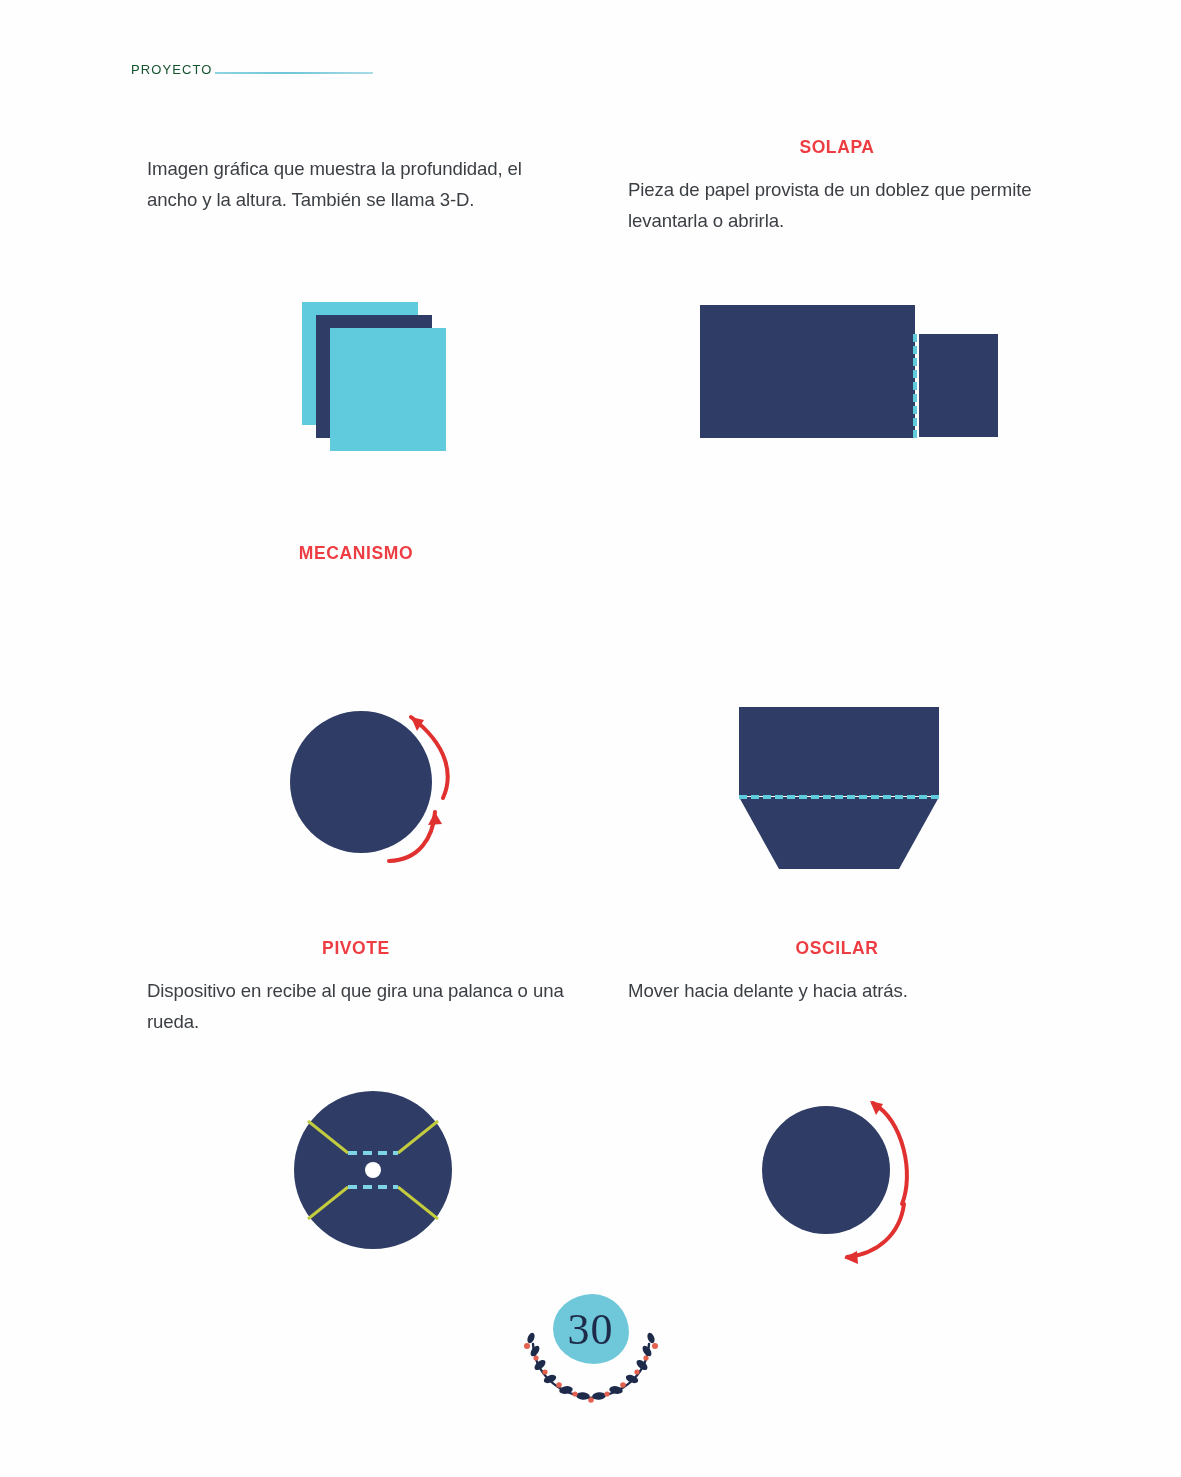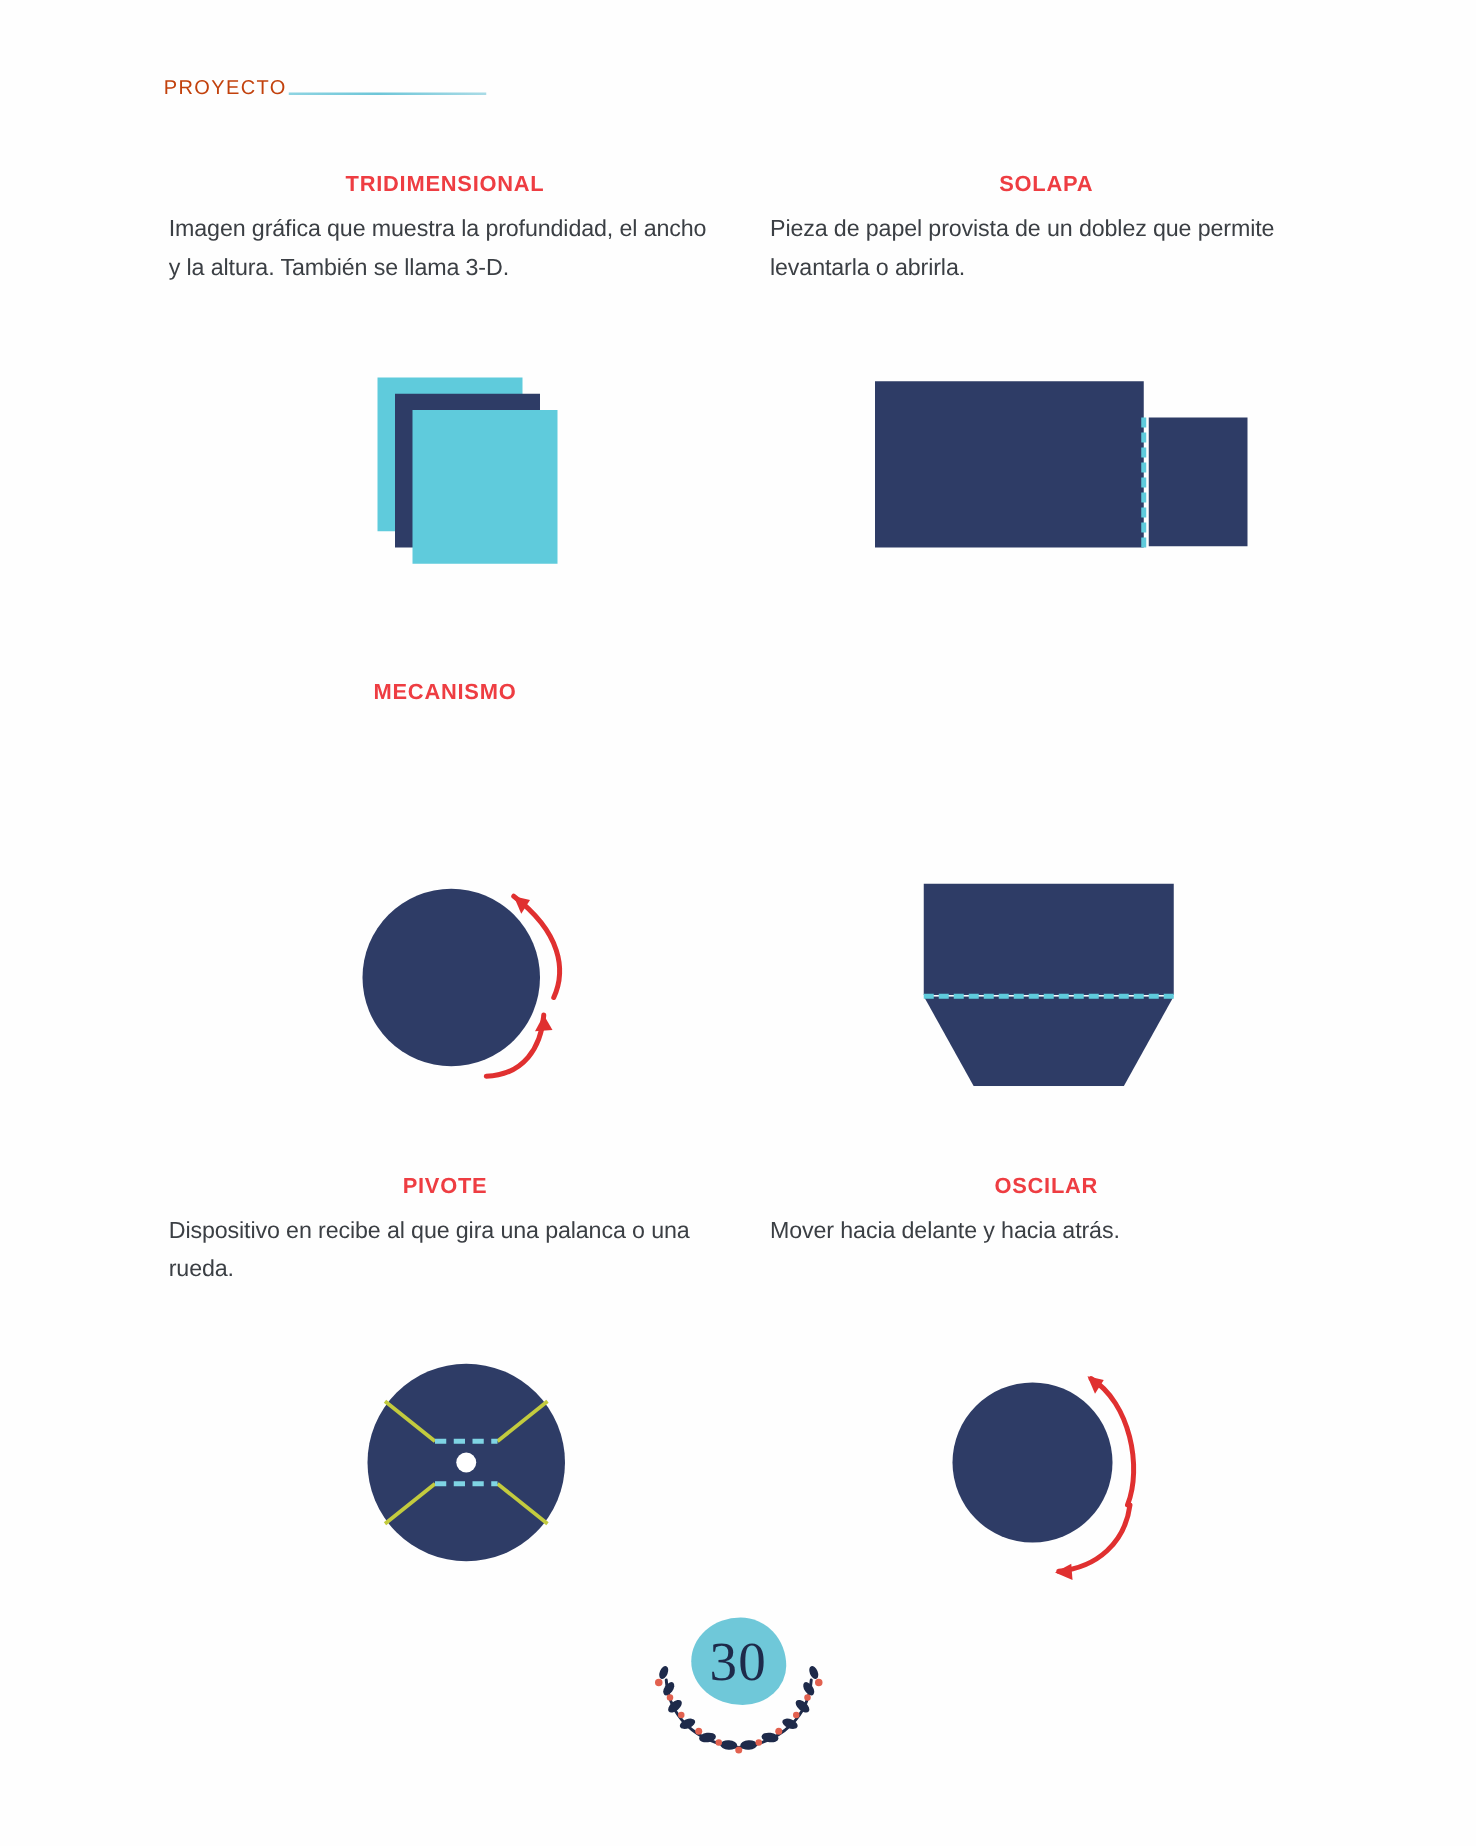--- a/index.html
+++ b/index.html
@@ -19,23 +19,23 @@
   
   .page-header {
     position: absolute;
     left: 131px;
     top: 62px;
     display: flex;
     align-items: center;
   }
   .page-header .label {
     font-family: "Liberation Sans", sans-serif;
-    font-size: 16px;
+    font-size: 13px;
     letter-spacing: 1.1px;
-    color: #c2410c;
+    color: #14532d;
     font-weight: 400;
     white-space: nowrap;
   }
   .page-header .rule {
     width: 158px;
     height: 2px;
     background: linear-gradient(to right, #8ed4e2 0%, #6ec6d8 45%, #a9dbe6 100%);
     margin-left: 2px;
     margin-top: 7px;
   }
@@ -62,21 +62,21 @@
     font-weight: bold;
     font-size: 17.5px;
     letter-spacing: 0.6px;
     margin: 0 0 9px 0;
   }
   .entry-body {
     color: #3b3f44;
     font-family: "Liberation Sans", sans-serif;
     font-size: 18.6px;
     line-height: 31px;
-    margin: 4px;
+    margin: 16px;
     text-align: left;
     letter-spacing: -0.1px;
   }
 
   
   .illus {
     position: absolute;
   }
 
   
@@ -175,21 +175,20 @@
 <body>
 
 <div class="page-header">
   <span class="label">PROYECTO</span>
   <span class="rule"></span>
 </div>
 
 <div class="columns">
 
   <div class="entry col-left" style="top:137px;">
-    <h2 class="entry-title">TRIDIMENSIONAL</h2>
     <p class="entry-body">Imagen gráfica que muestra la profundidad, el ancho y la altura. También se llama 3-D.</p>
   </div>
   <div class="illus" style="left:288px; top:292px;">
     <div class="stack">
       <div class="sq sq-back"></div>
       <div class="sq sq-mid"></div>
       <div class="sq sq-front"></div>
     </div>
   </div>
 

